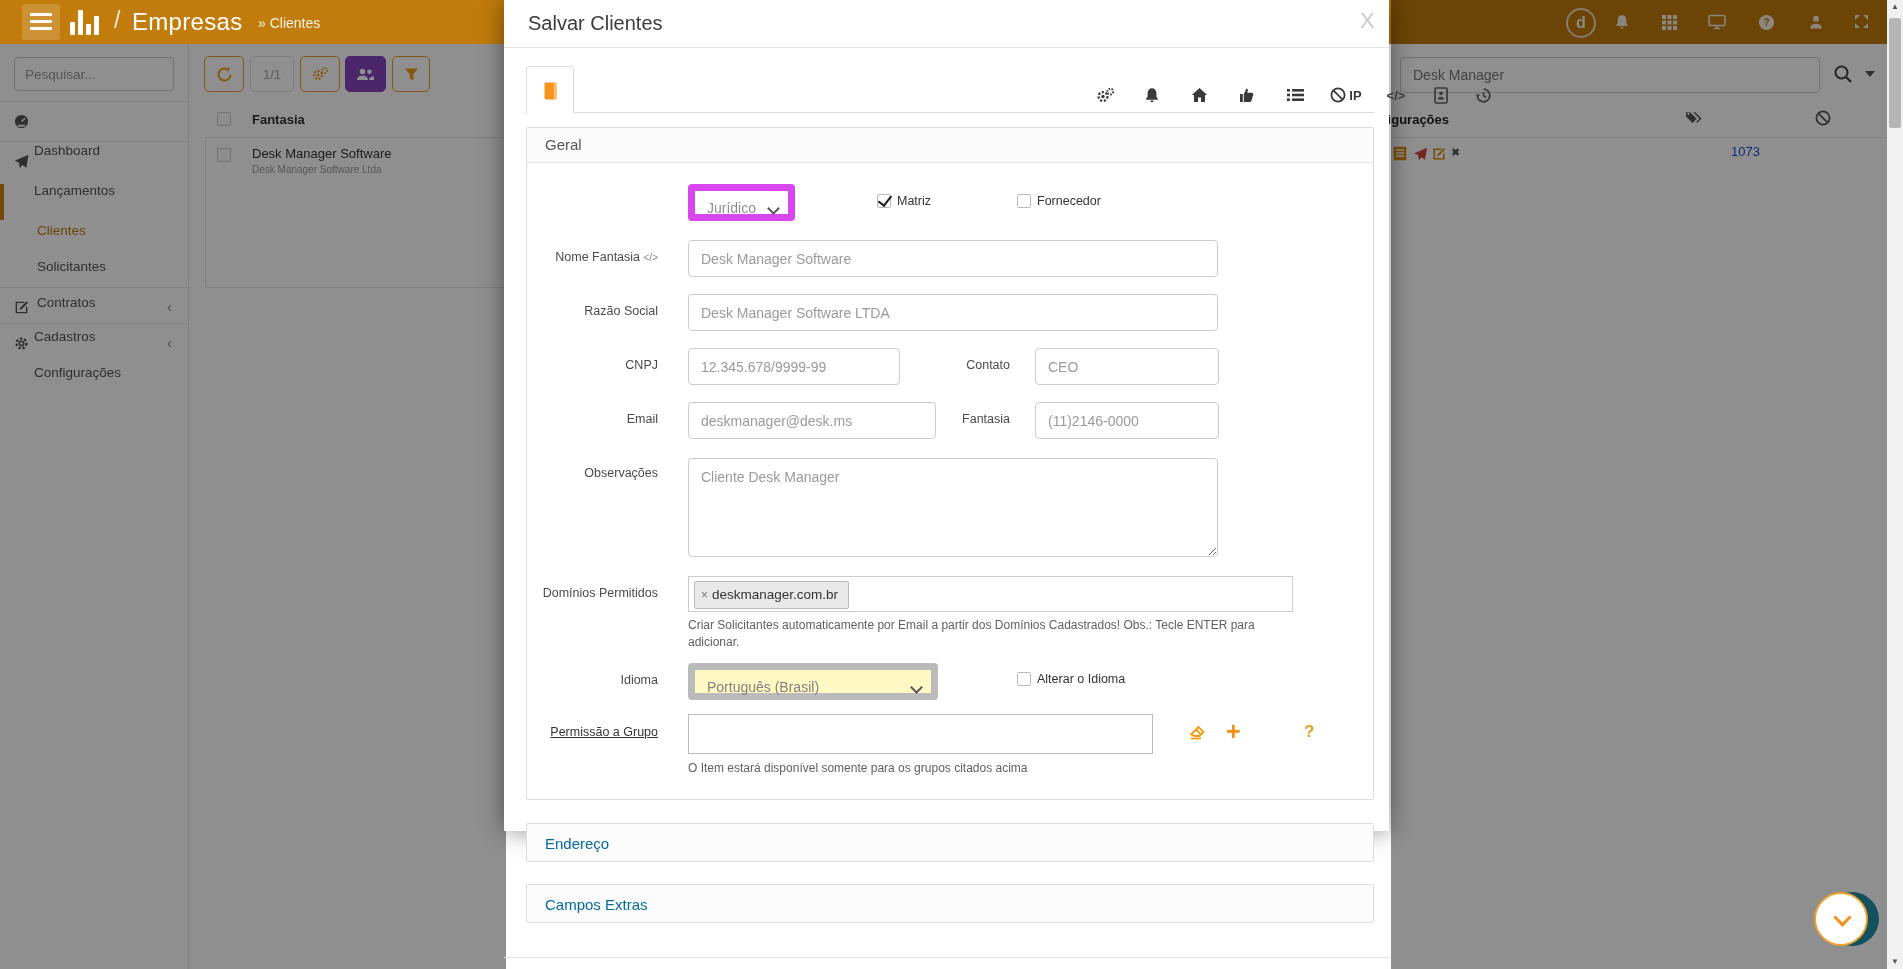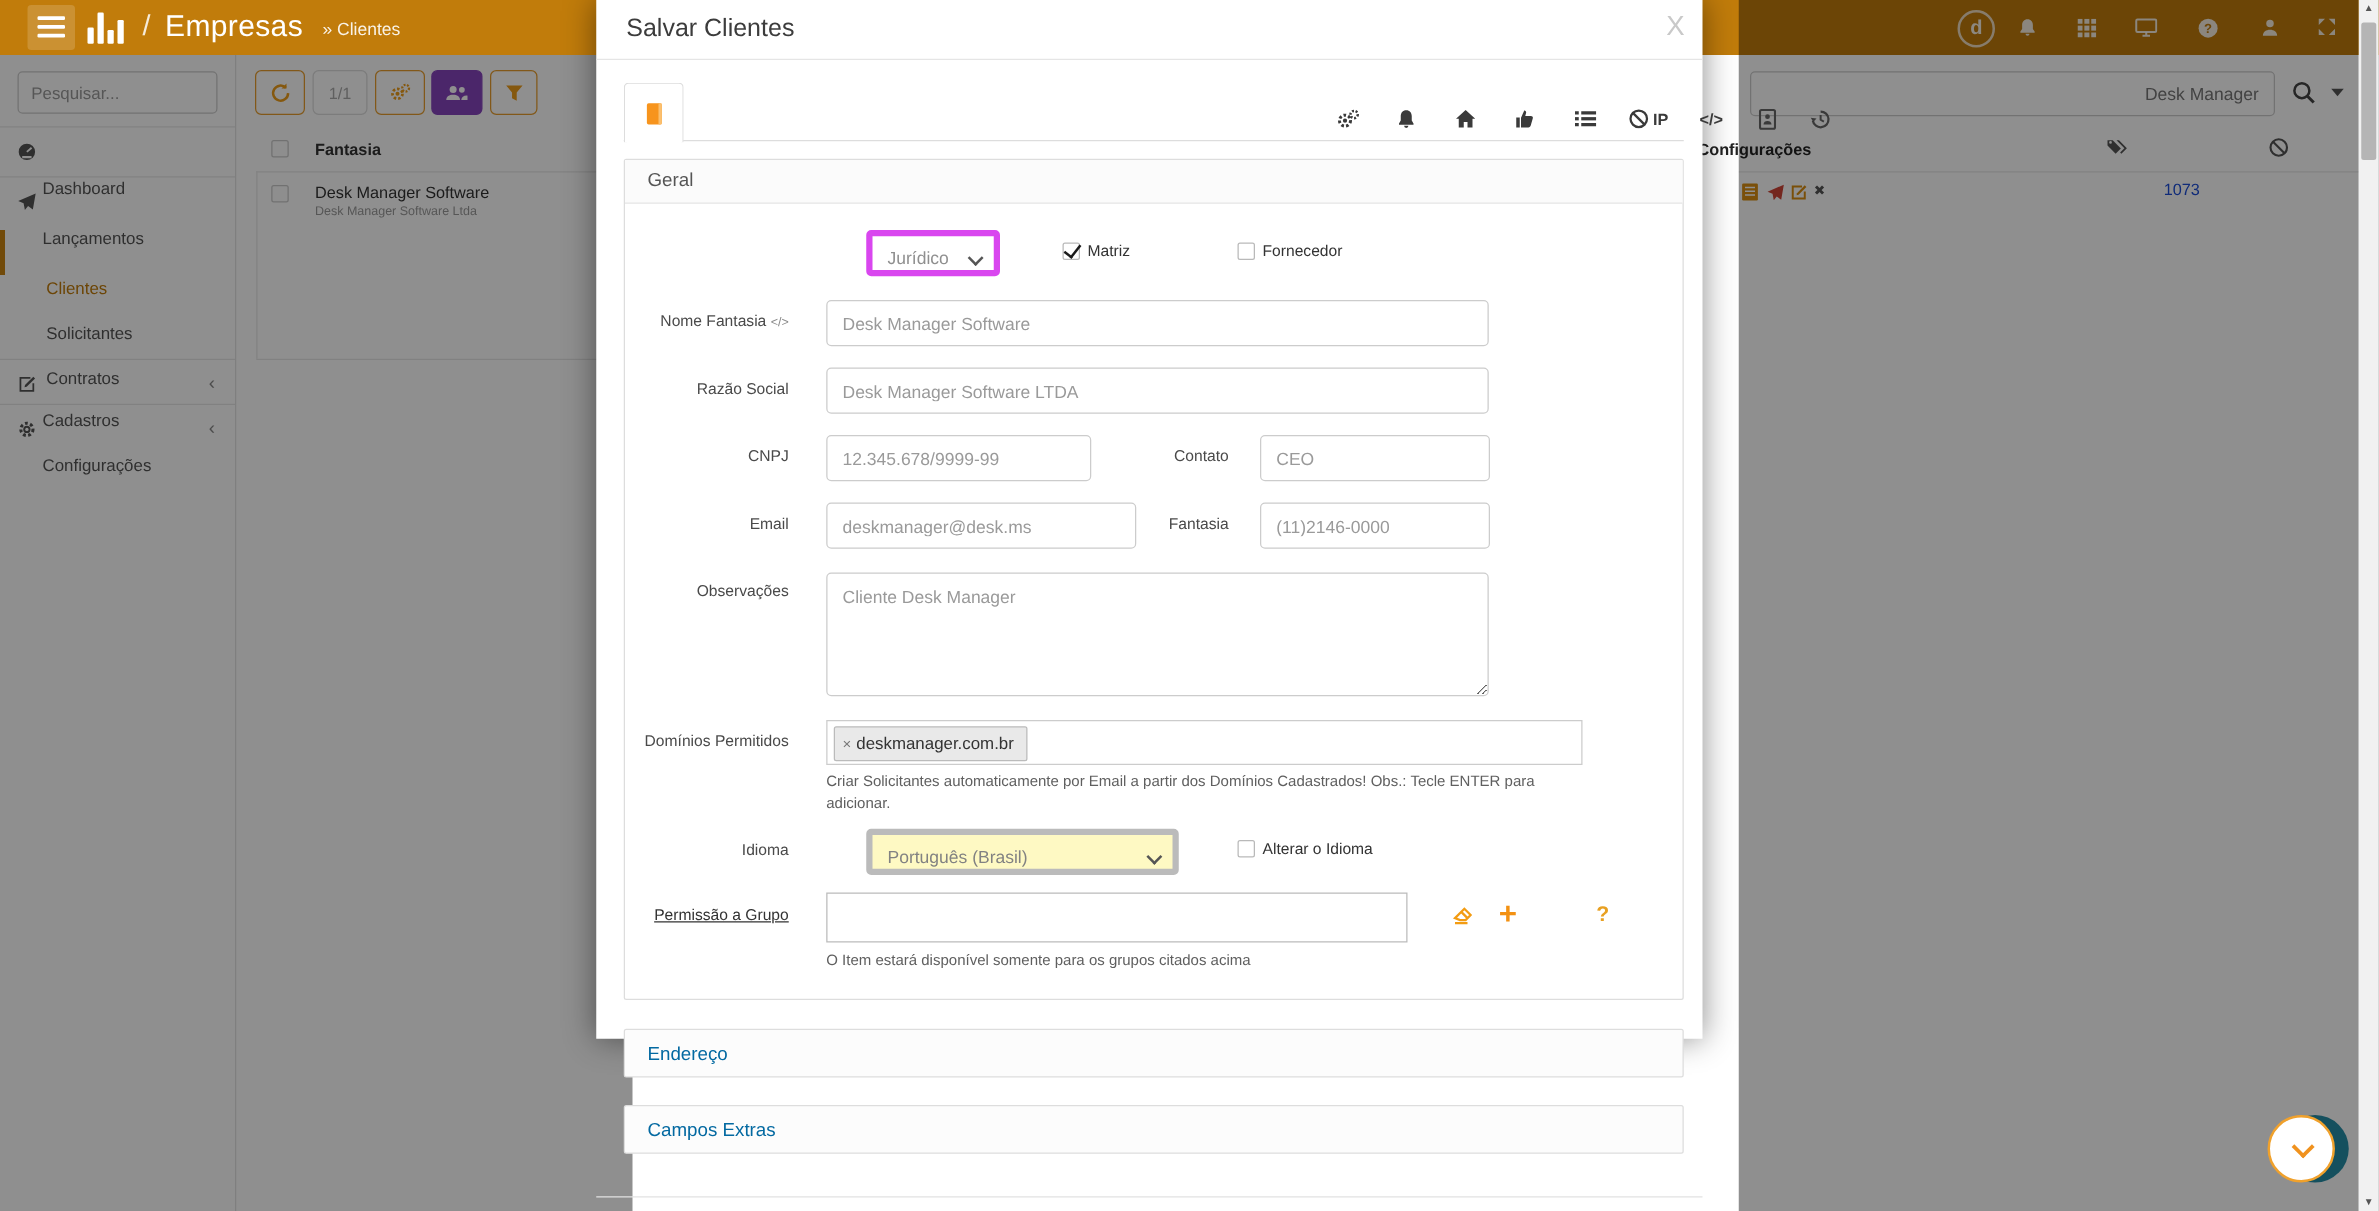--- a/index.html
+++ b/index.html
@@ -40,50 +40,50 @@
   .tbtn-g{border:1px solid #ddd;color:#aaa;font-size:13px;}
   .tbtn-p{background:#8745bd;border:1px solid #8745bd;color:#fff;}
   
   .listarea{position:absolute;left:188px;top:104px;width:320px;height:860px;z-index:10;}
   .cb{position:absolute;width:14px;height:14px;border:1px solid #c9c9c9;border-radius:2px;background:#fdfdfd;box-sizing:border-box;}
   .rowline{position:absolute;left:17px;width:303px;border-top:1px solid #e7e7e7;}
   .vline{position:absolute;left:17px;top:33px;height:150px;border-left:1px solid #e7e7e7;}
   
   .rightpanel{position:absolute;left:1391px;top:44px;width:496px;height:925px;background:#fff;z-index:10;}
   .rp-srch{position:absolute;left:9px;top:13px;width:420px;height:36px;border:1px solid #ccc;border-radius:4px;
-           box-sizing:border-box;padding:0 12px;font-size:14px;color:#777;font-family:inherit;text-align:right;}
+           box-sizing:border-box;padding:0 12px;font-size:14px;color:#777;font-family:inherit;}
   .rp-head{position:absolute;top:68px;color:#222;font-weight:bold;font-size:13px;}
   .rp-ic{position:absolute;top:66px;color:#555;}
   
   .scrollbar{position:absolute;left:1887px;top:0;width:16px;height:969px;background:#f1f1f1;z-index:120;}
   .sb-arrow{position:absolute;left:0;width:16px;height:14px;color:#555;font-size:8px;text-align:center;line-height:14px;cursor:pointer;}
   .sb-thumb{position:absolute;left:2px;top:18px;width:12px;height:110px;background:#b5b5b5;border-radius:2px;cursor:pointer;}
   
   .ov{position:absolute;background:rgba(0,0,0,.44);z-index:90;}
   
-  .modal{position:absolute;left:477px;top:0;width:885px;height:831px;background:#fff;z-index:100;
+  .modal{position:absolute;left:504px;top:0;width:885px;height:831px;background:#fff;z-index:100;
          box-shadow:0 0 24px rgba(0,0,0,.45);}
   .m-title{position:absolute;left:24px;top:12px;font-size:20px;color:#3c3c3c;}
   .m-close{position:absolute;left:856px;top:8px;font-size:22px;color:#c9c9c9;cursor:pointer;}
   .m-hr{position:absolute;left:0;top:47px;width:885px;border-top:1px solid #e5e5e5;}
   .tabstrip-line{position:absolute;left:22px;top:112px;width:848px;border-top:1px solid #ddd;}
   .tab{position:absolute;top:78px;width:34px;height:34px;display:flex;align-items:center;justify-content:center;
        color:#3a3a3a;cursor:pointer;}
   .tab-active{top:66px;left:22px;width:46px;height:47px;background:#fff;border:1px solid #ddd;border-bottom:none;
               border-radius:4px 4px 0 0;color:#f7941d;z-index:2;}
   .tab-txt{font-size:13px;font-weight:bold;color:#3a3a3a;}
   .panel{position:absolute;left:22px;width:848px;border:1px solid #ddd;border-radius:2px;background:#fff;box-sizing:border-box;}
   .panel-head{height:34px;background:#fbfbfb;border-bottom:1px solid #e5e5e5;color:#555;font-size:15px;
               line-height:34px;padding-left:18px;}
   .panel-collapsed{height:39px;background:#fcfcfc;color:#0369a1;font-size:15px;line-height:39px;padding-left:18px;cursor:pointer;}
   .flabel{position:absolute;width:140px;text-align:right;color:#4a4a4a;font-size:12.5px;}
   .inp{position:absolute;height:37px;border:1px solid #ccc;border-radius:4px;box-sizing:border-box;
        padding:0 12px;font-size:14px;color:#9a9a9a;background:#fff;font-family:inherit;}
-  .fk-select{position:absolute;height:37px;border:5px solid #d946ef;border-radius:4px;box-sizing:border-box;
-       padding:0 42px 0 12px;font-size:14px;color:#8f8f8f;background:#fff;line-height:35px;cursor:pointer;margin-left:32px;}
+  .fk-select{position:absolute;height:37px;border:7px solid #d946ef;border-radius:4px;box-sizing:border-box;
+       padding:0 42px 0 12px;font-size:14px;color:#8f8f8f;background:#fff;line-height:35px;cursor:pointer;}
   .fk-select .car{position:absolute;right:10px;top:13px;width:7px;height:7px;border-right:2px solid #555;
        border-bottom:2px solid #555;transform:rotate(45deg);}
   .fk-select.dis{background:#fef9c3;border-color:#bbb;color:#828282;}
   .ckbox{position:absolute;width:14px;height:14px;border:1px solid #b9b9b9;border-radius:2px;background:#fff;box-sizing:border-box;cursor:pointer;}
   .ckbox .chk{position:absolute;left:3px;top:-2px;width:6px;height:11px;border-right:2.4px solid #1a1a1a;
        border-bottom:2.4px solid #1a1a1a;transform:rotate(38deg);}
   .cklbl{position:absolute;font-size:12.5px;color:#333;}
   .help{position:absolute;font-size:12px;color:#5f5f5f;line-height:1.45;}
   .tagbox{position:absolute;border:1px solid #ccc;box-sizing:border-box;background:#fff;}
   .tag{position:absolute;left:5px;top:4px;height:26px;background:#e9e9e9;border:1px solid #bbb;border-radius:2px;

